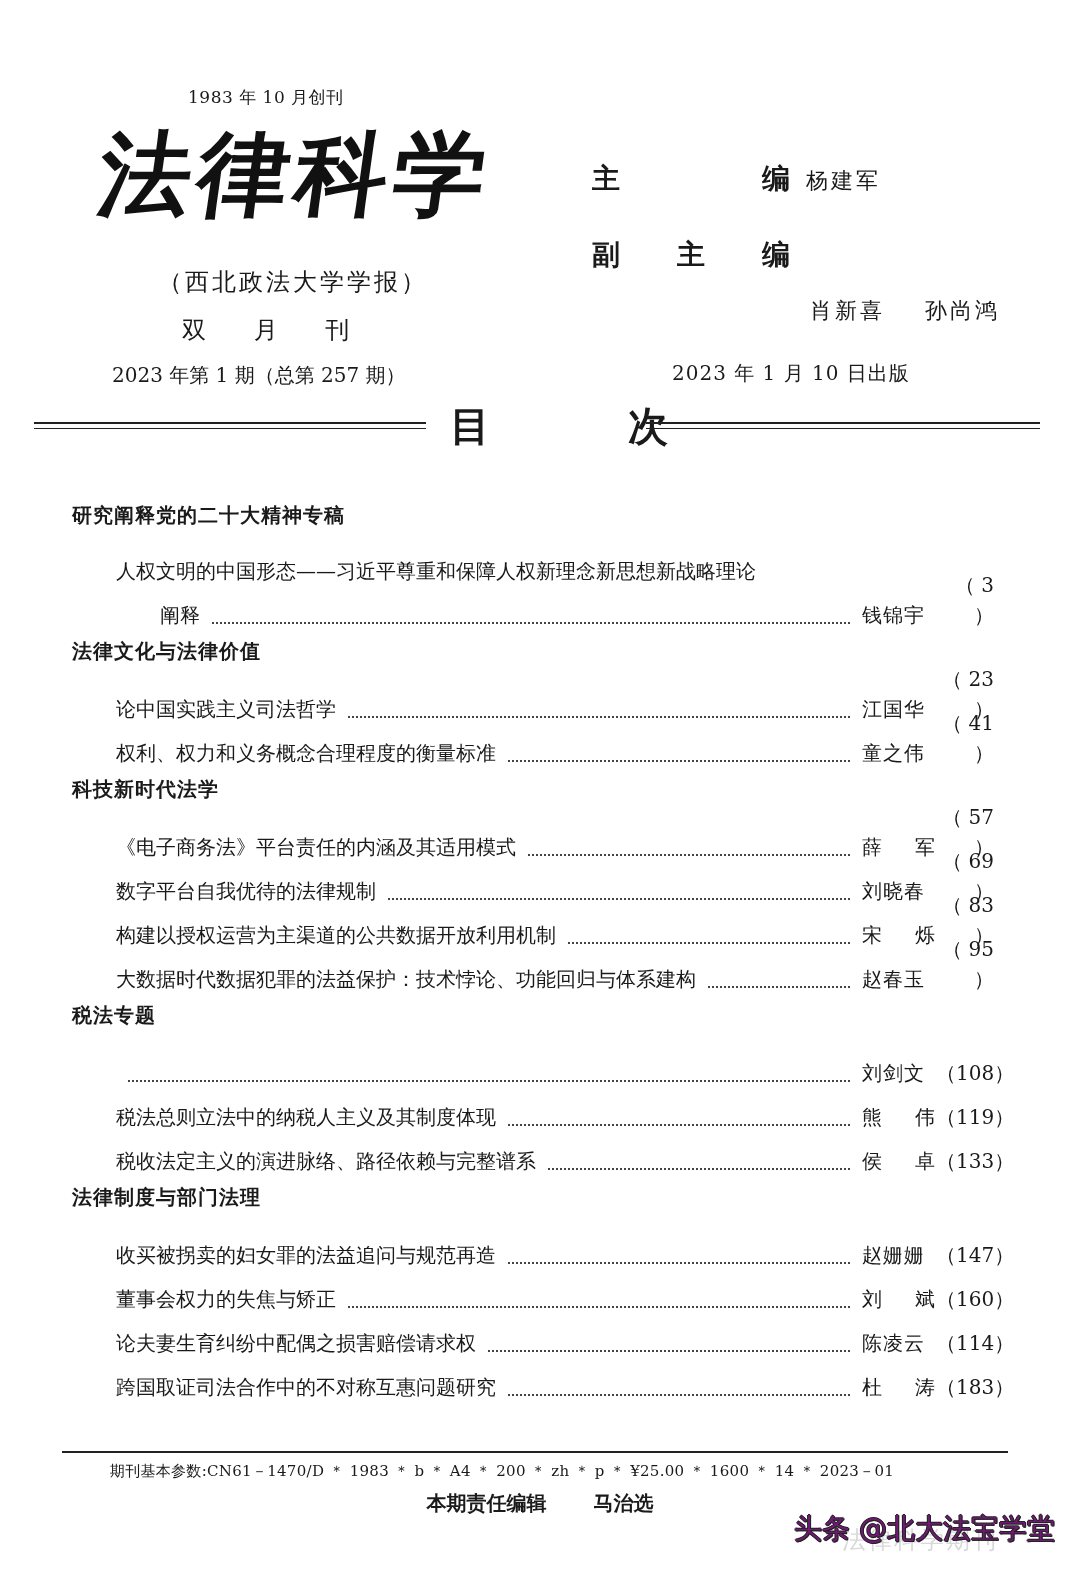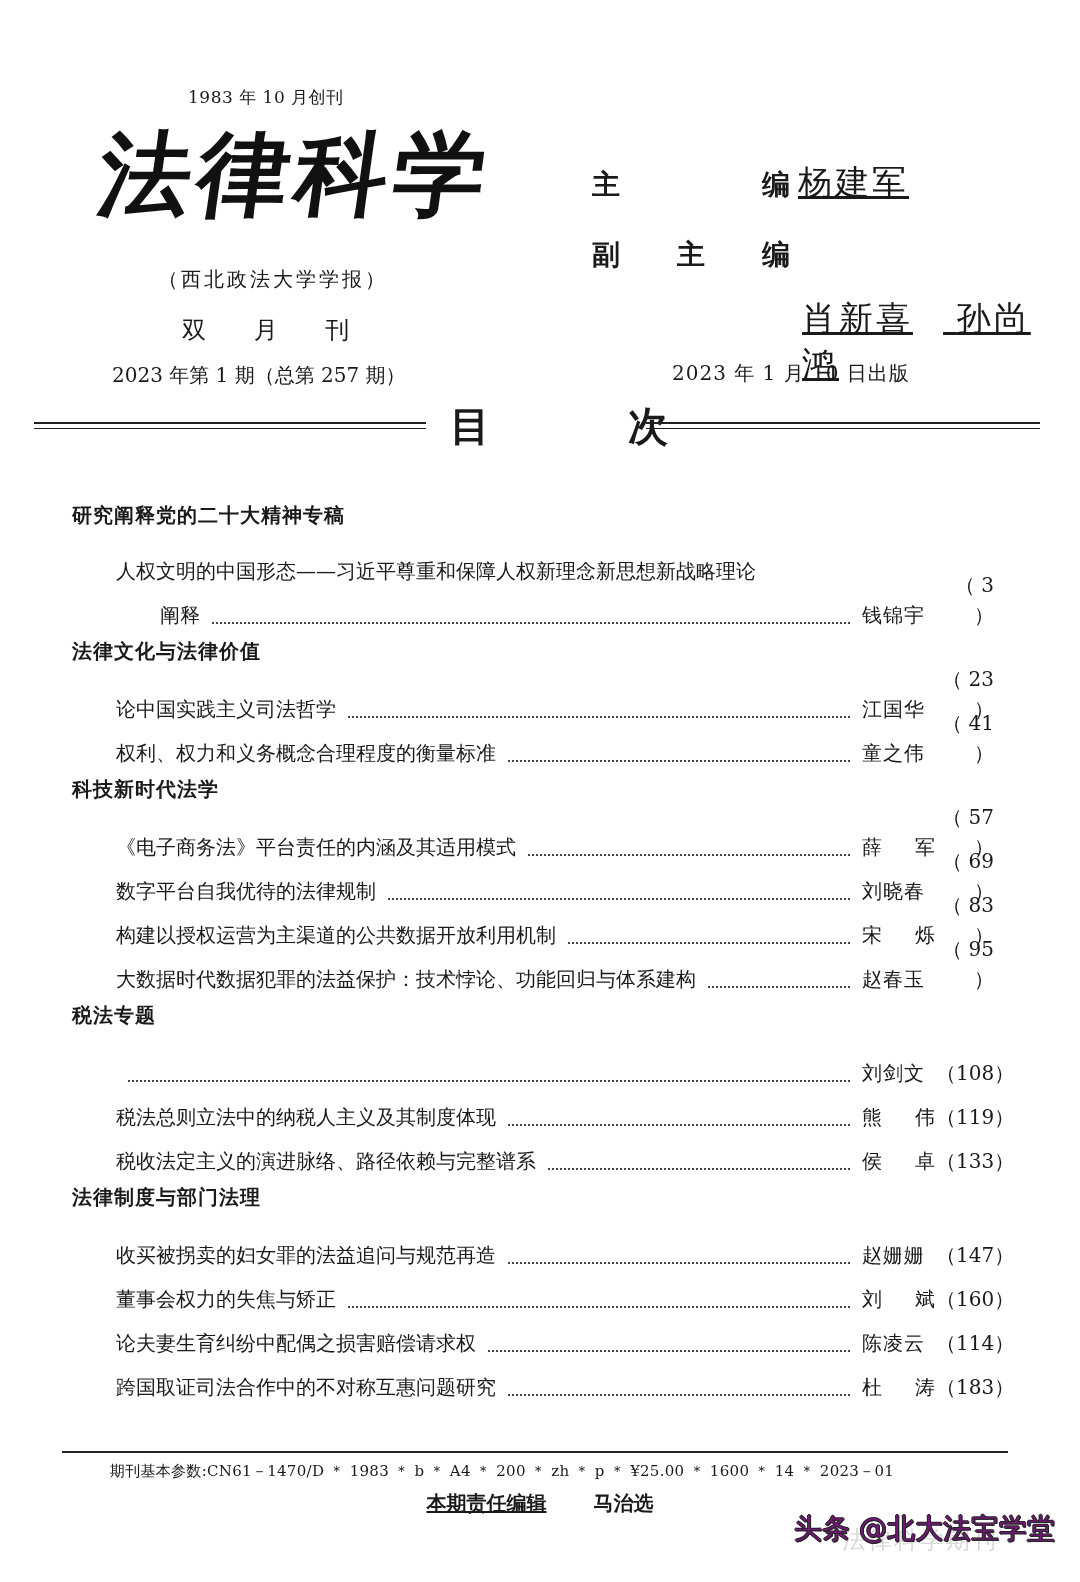--- a/index.html
+++ b/index.html
@@ -7,27 +7,27 @@
     width: 1080px; height: 1582px; position: relative; overflow: hidden;
     font-family: "DejaVu Serif", "Liberation Serif", serif; color: #1a1a1a;
   }
   .abs { position: absolute; }
   .founded { left: 180px; top: 86px; font-size: 17px; letter-spacing: 0.5px; margin-left: 8px; }
   .logo {
     left: 100px; top: 128px; font-size: 92px; font-weight: bold;
     font-family: "DejaVu Serif", serif; letter-spacing: 6px; line-height: 1;
     transform: skewX(-8deg); color: #111;
   }
-  .subtitle { left: 158px; top: 266px; font-size: 20px; letter-spacing: 3px; }
+  .subtitle { left: 158px; top: 266px; font-size: 24px; letter-spacing: 3px; }
   .freq { left: 182px; top: 314px; font-size: 24px; word-spacing: 0; }
   .freq span { display:inline-block; margin-right: 40px; }
   .issue { left: 112px; top: 362px; font-size: 20px; }
   .editor-row { left: 592px; font-size: 28px; display: flex; align-items: baseline; }
   .role { width: 198px; display: flex; justify-content: space-between; font-weight: bold; font-family: "DejaVu Sans", sans-serif; }
-  .names { margin-left: 8px; font-size: 34px; letter-spacing: 3px; text-decoration: underline; }
+  .names { margin-left: 16px; font-size: 22px; letter-spacing: 3px; }
   .names span { margin-right: 30px; }
   .pubdate { left: 672px; top: 360px; font-size: 20px; letter-spacing: 1px; }
 
   .toc-header { left: 34px; top: 404px; width: 1006px; height: 44px; }
   .dbl-line { position: absolute; top: 18px; height: 4px; border-top: 2px solid #222; border-bottom: 1px solid #222; }
   .toc-title {
     position: absolute; left: 416px; top: 0; width: 218px;
     display: flex; justify-content: space-between; font-size: 40px; font-weight: bold;
     font-family: "DejaVu Sans", sans-serif; line-height: 44px;
   }
@@ -51,21 +51,21 @@
   .entry .author { width: 74px; display: flex; justify-content: space-between; letter-spacing: 1px; }
   .entry .page { width: 58px; text-align: right; }
   .section-gap { height: 6px; }
 
   .bottom-rule { left: 62px; top: 1451px; width: 946px; border-top: 2px solid #222; }
   .params { left: 0; width: 1004px; top: 1462px; text-align: center; font-size: 15px; letter-spacing: 0.3px; }
   .resp-editor {
     left: 0; width: 1080px; top: 1490px; text-align: center; font-size: 20px; font-weight: bold;
     font-family: "DejaVu Sans", sans-serif;
   }
-  .resp-editor span:first-child { margin-right: 40px; text-decoration: underline; }
+  .resp-editor span:first-child { margin-right: 40px; }
   .wm-faint { left: 842px; top: 1500px; font-size: 24px; color: #d8d8d8; font-family: "DejaVu Sans", sans-serif; letter-spacing: 2px; margin-top: 24px; }
   .wm-main {
     left: 794px; top: 1510px; font-size: 28px; color: #701a75; font-family: "DejaVu Sans", sans-serif;
     text-shadow: -1px 0 #222, 1px 0 #222, 0 -1px #222, 0 1px #222, 1px 1px #222;
   }
 </style>
 </head>
 <body>
 
 <div class="abs founded">1983 年 10 月创刊</div>

